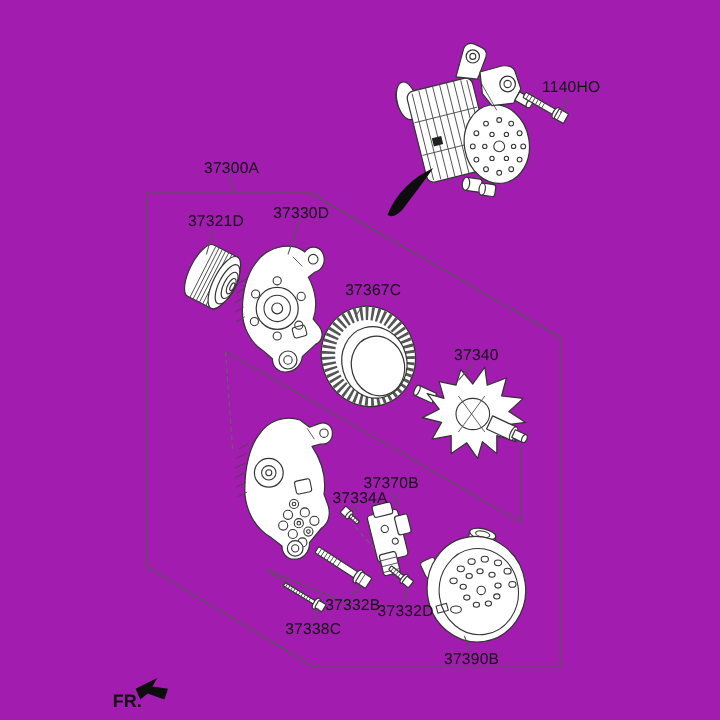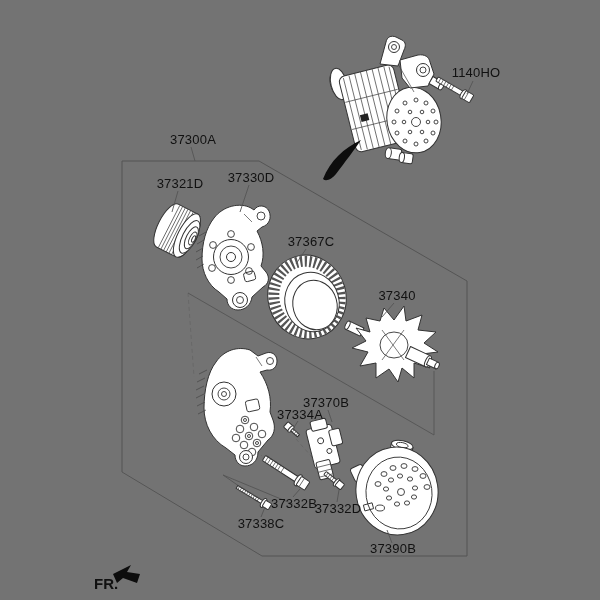--- a/index.html
+++ b/index.html
@@ -1,16 +1,16 @@
 <!DOCTYPE html>
 <html><head>
 <meta charset="utf-8">
 <style>
   html,body{margin:0;padding:0;background:#ffffff;}
-  #stage{position:relative;width:600px;height:600px;background:#737373;overflow:hidden;
+  #stage{position:relative;width:600px;height:600px;background:#a21caf;overflow:hidden;
          font-family:"Liberation Sans", sans-serif;}
   svg{display:block}
   text{font-family:"Liberation Sans", sans-serif;fill:#111111;}
   .part-label{font-size:13px;letter-spacing:.2px;}
   .fr-label{font-size:15px;font-weight:bold;}
   .outline{fill:none;stroke:#555555;stroke-width:1;}
   .lead{fill:none;stroke:#555555;stroke-width:0.9;}
   .dash{fill:none;stroke:#666666;stroke-width:0.9;stroke-dasharray:4 3;}
   .p{fill:#ffffff;stroke:#333333;stroke-width:1;stroke-linejoin:round;}
   .pn{fill:none;stroke:#333333;stroke-width:0.9;stroke-linejoin:round;}

